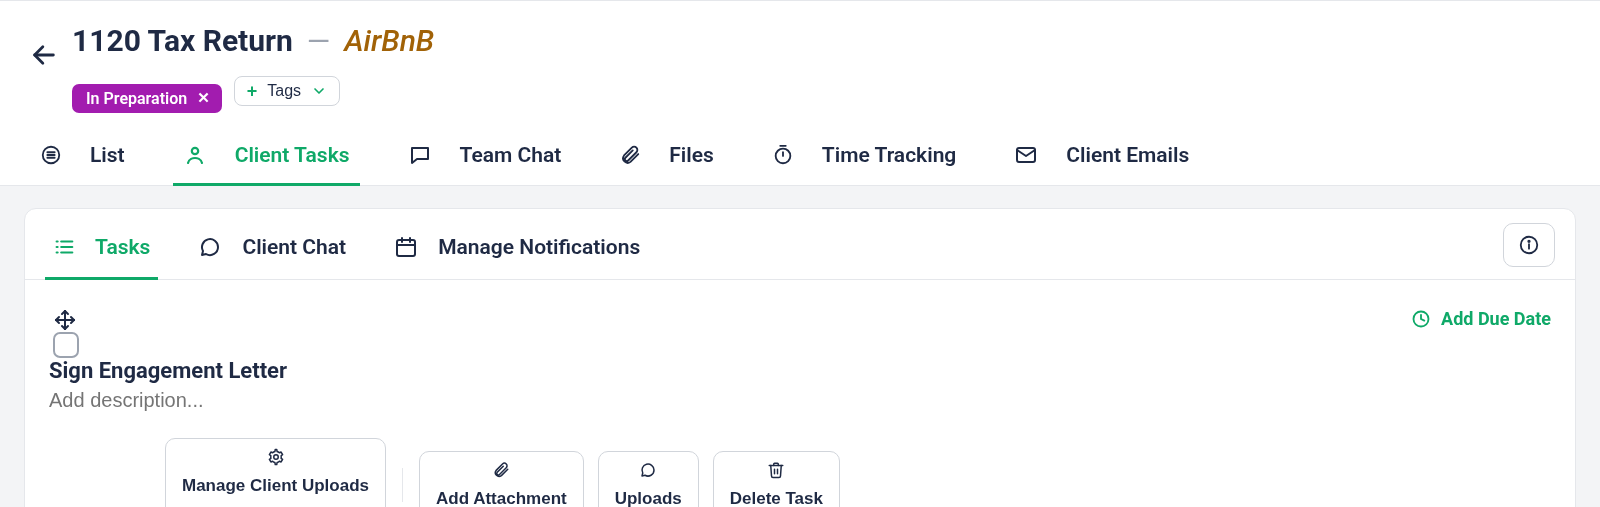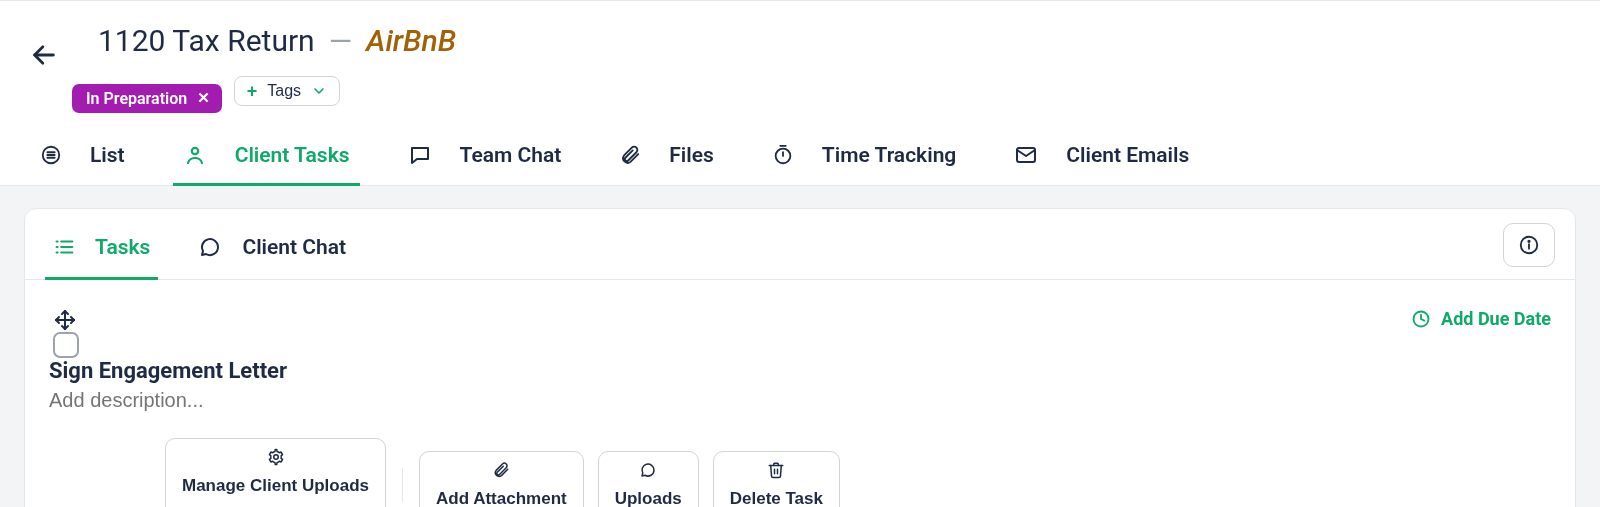--- a/index.html
+++ b/index.html
@@ -23,21 +23,21 @@
     width: 44px; height: 44px;
     display: flex; align-items: center; justify-content: center;
     cursor: pointer;
     margin-top: 10px;
   }
   .title-block { margin-left: 6px; }
   .title-line {
     display: flex; align-items: baseline; gap: 14px;
     font-size: 30px;
   }
-  .title-main { font-weight: 400; color: #1f2a44; margin-left: 26px; }
+  .title-main { font-weight: 700; color: #1f2a44; }
   .title-sep  { color: #9ca3af; font-weight: 400; }
   .title-client { color: #a16207; font-weight: 500; font-style: italic; }
 
   .badge-row { display: flex; align-items: center; gap: 12px; margin-top: 10px; }
   .status-badge {
     background: #a21caf;
     color: #fff;
     font-weight: 600;
     font-size: 16px;
     padding: 5px 12px 5px 14px;
@@ -283,20 +283,31 @@
         <span>Tasks</span>
       </div>
       <div class="stab">
         <span class="ic">
           <svg width="24" height="24" viewBox="0 0 24 24" fill="none" stroke-width="2" stroke-linecap="round" stroke-linejoin="round">
               <path d="M20 12a8 8 0 10-15 4L4 20l4-1a8 8 0 0012-7z"></path>
             </svg>
         </span>
         <span>Client Chat</span>
       </div>
+      <div class="stab">
+        <span class="ic">
+          <svg width="24" height="24" viewBox="0 0 24 24" fill="none" stroke-width="2" stroke-linecap="round" stroke-linejoin="round">
+              <rect x="3" y="5" width="18" height="16" rx="2"></rect>
+              <line x1="3" y1="10" x2="21" y2="10"></line>
+              <line x1="8" y1="3" x2="8" y2="7"></line>
+              <line x1="16" y1="3" x2="16" y2="7"></line>
+            </svg>
+        </span>
+        <span>Manage Notifications</span>
+      </div>
 
       <button class="info-btn">
         <svg width="22" height="22" viewBox="0 0 24 24" fill="none" stroke="#1f2a44" stroke-width="2" stroke-linecap="round">
             <circle cx="12" cy="12" r="9"></circle>
             <line x1="12" y1="11" x2="12" y2="16"></line>
             <circle cx="12" cy="8" r="0.8" fill="#1f2a44"></circle>
           </svg>
       </button>
     </div>
 

